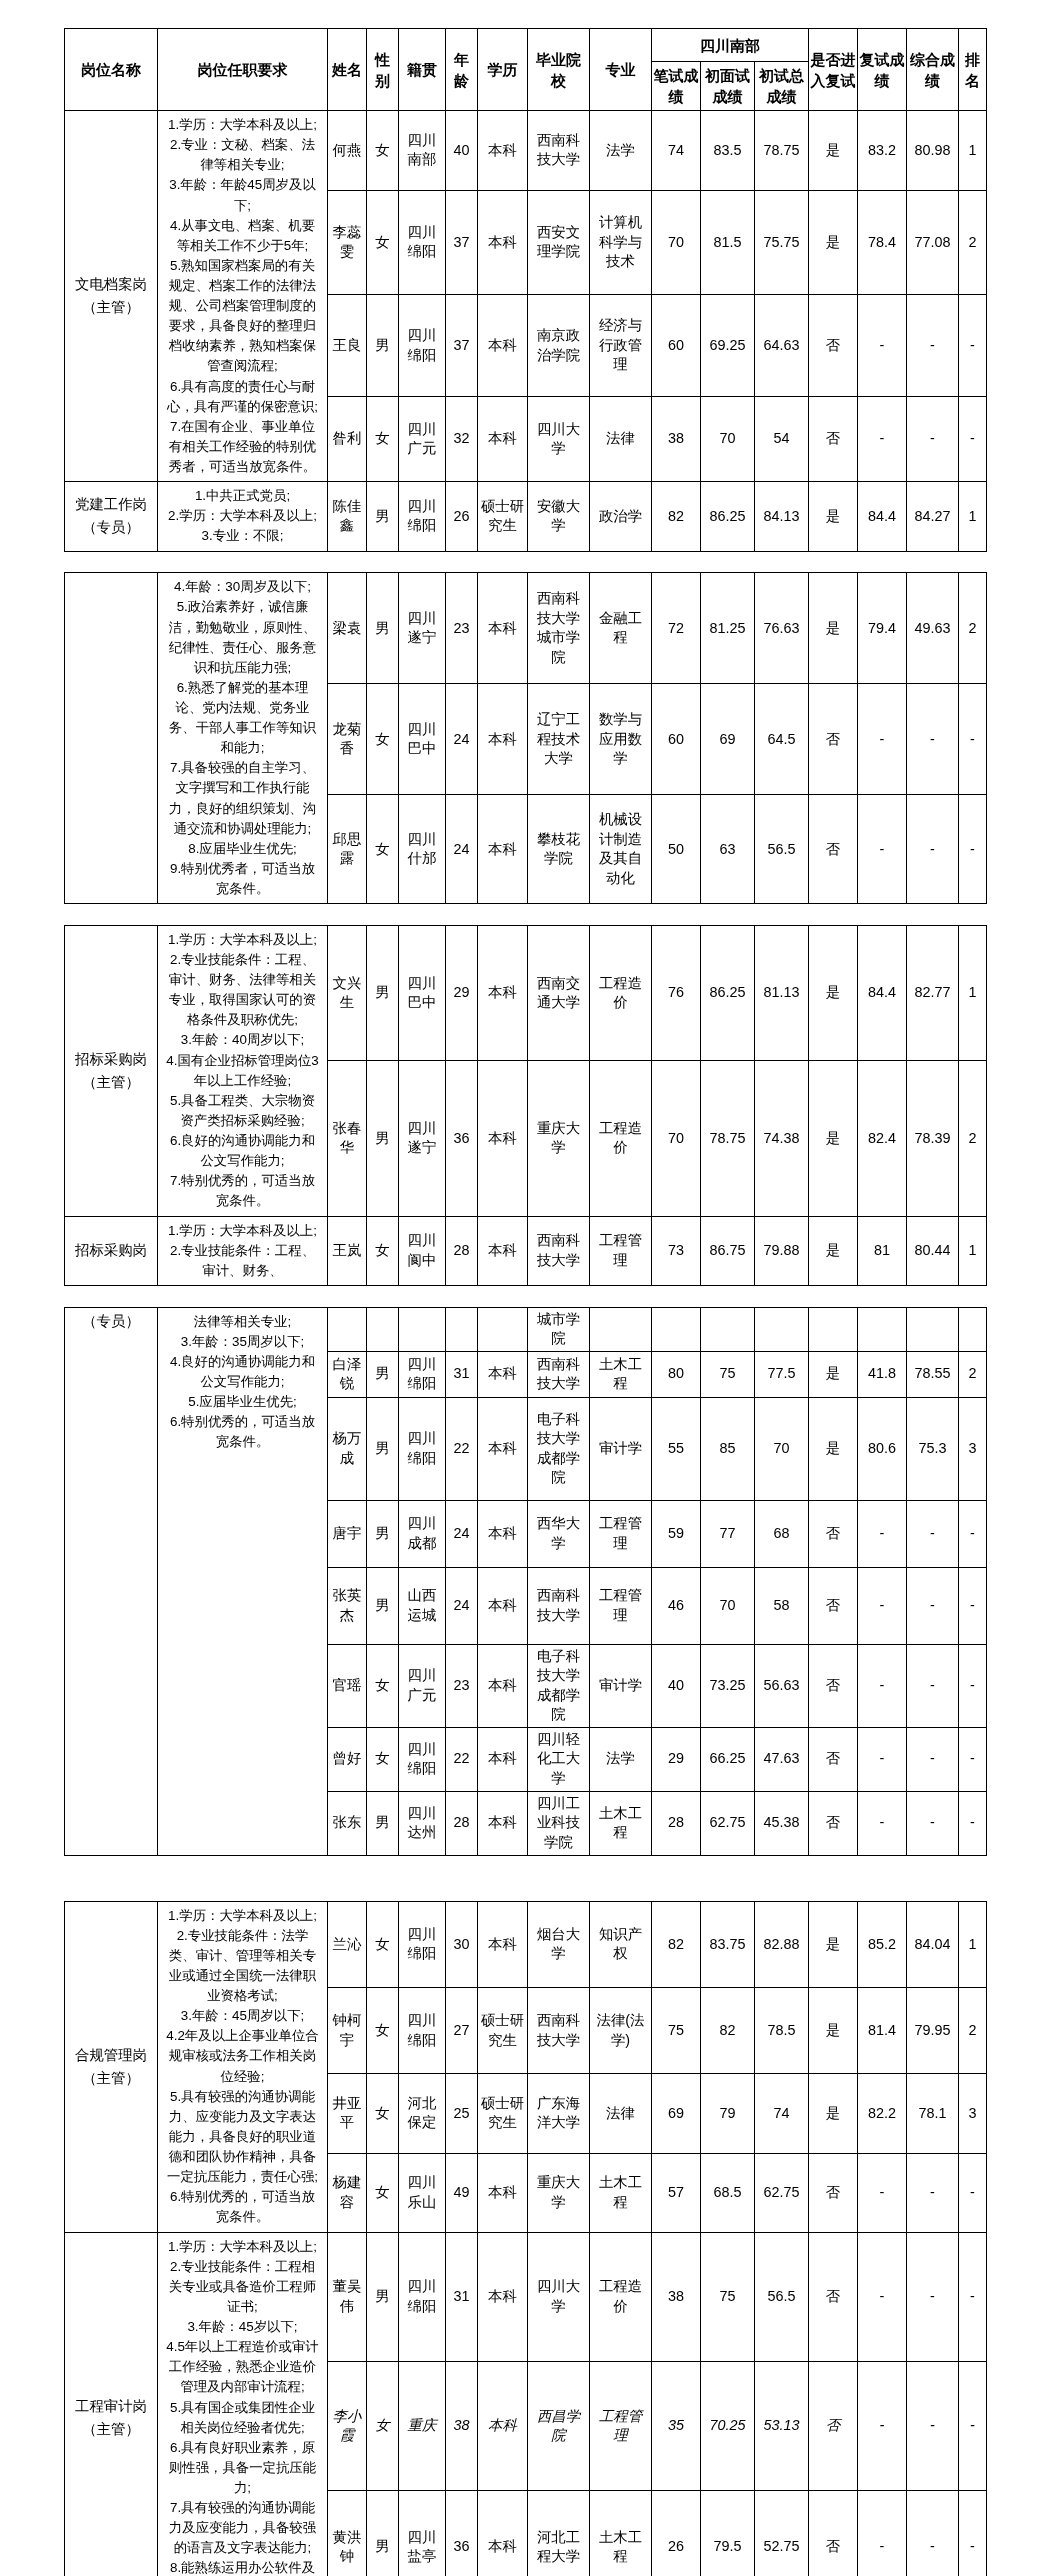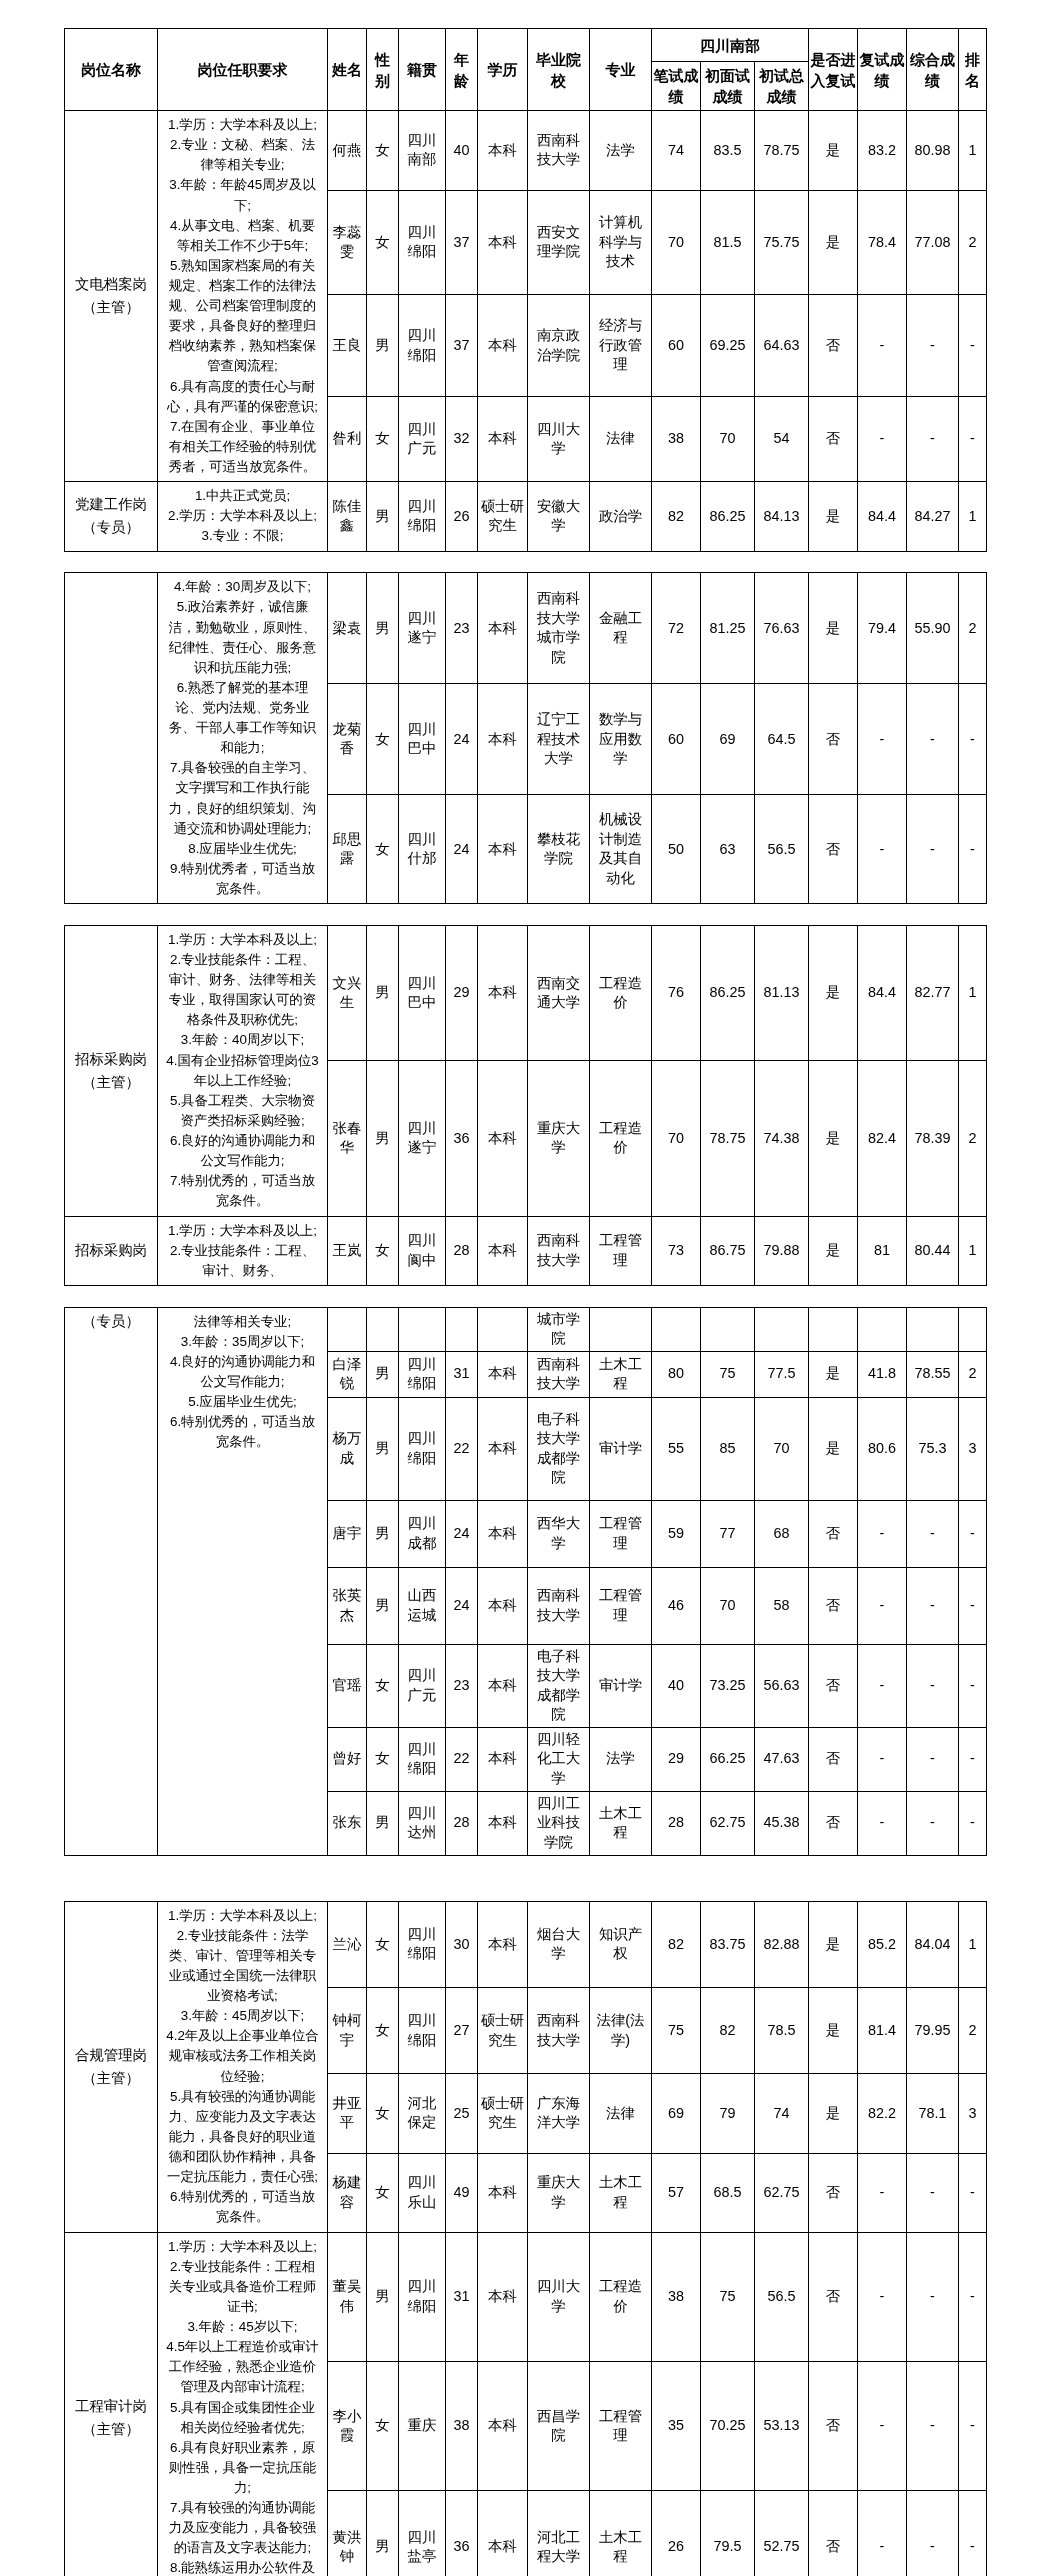--- a/index.html
+++ b/index.html
@@ -188,21 +188,21 @@
           <td>四川遂宁</td>
           <td>23</td>
           <td>本科</td>
           <td>西南科技大学城市学院</td>
           <td>金融工程</td>
           <td>72</td>
           <td>81.25</td>
           <td>76.63</td>
           <td>是</td>
           <td>79.4</td>
-          <td>55.90</td>
+          <td>49.63</td>
           <td>2</td>
         </tr>
         <tr style="height: 95px;">
           <td>龙菊香</td>
           <td>女</td>
           <td>四川巴中</td>
           <td>24</td>
           <td>本科</td>
           <td>辽宁工程技术大学</td>
           <td>数学与应用数学</td>
@@ -581,21 +581,21 @@
           <td>四川大学</td>
           <td>工程造价</td>
           <td>38</td>
           <td>75</td>
           <td>56.5</td>
           <td>否</td>
           <td>-</td>
           <td>-</td>
           <td>-</td>
         </tr>
-        <tr style="height: 77px;">
+        <tr style="height: 77px; font-style: italic;">
           <td>李小霞</td>
           <td>女</td>
           <td>重庆</td>
           <td>38</td>
           <td>本科</td>
           <td>西昌学院</td>
           <td>工程管理</td>
           <td>35</td>
           <td>70.25</td>
           <td>53.13</td>

